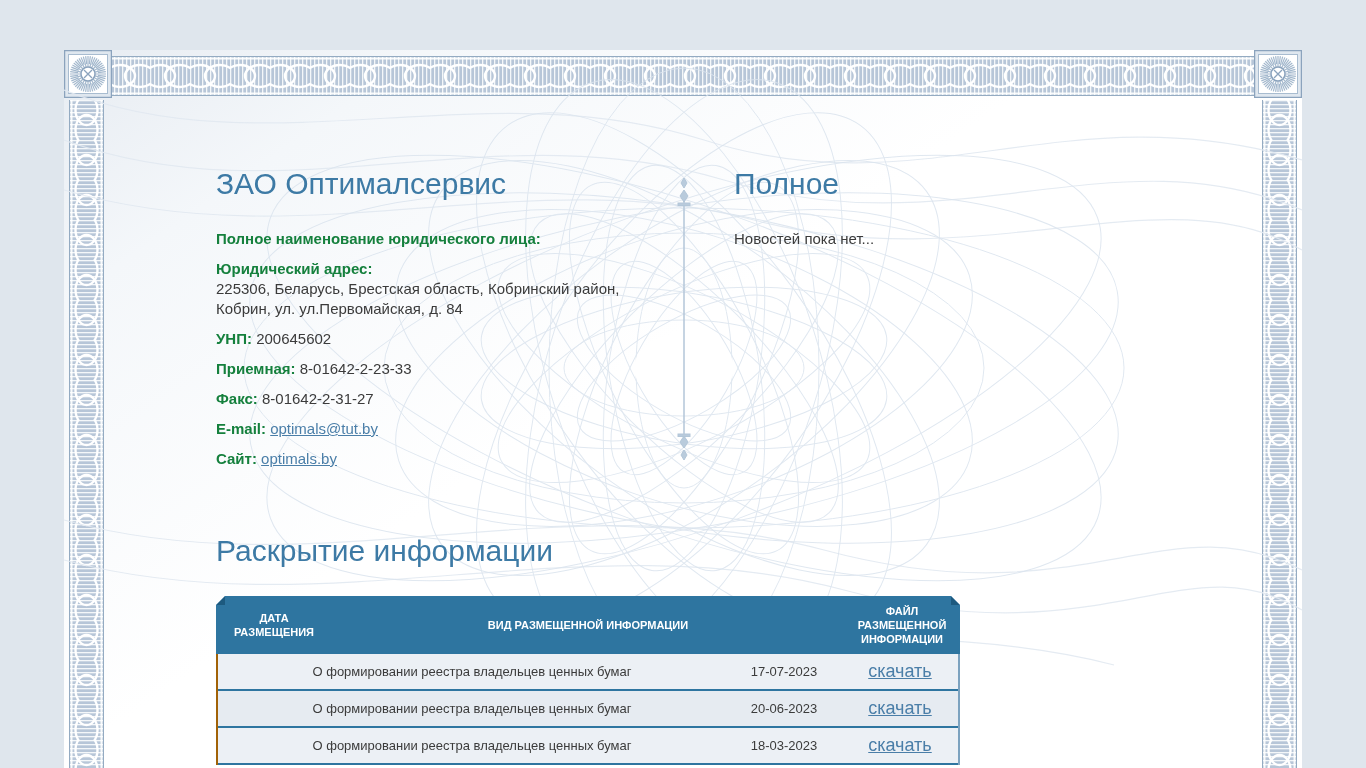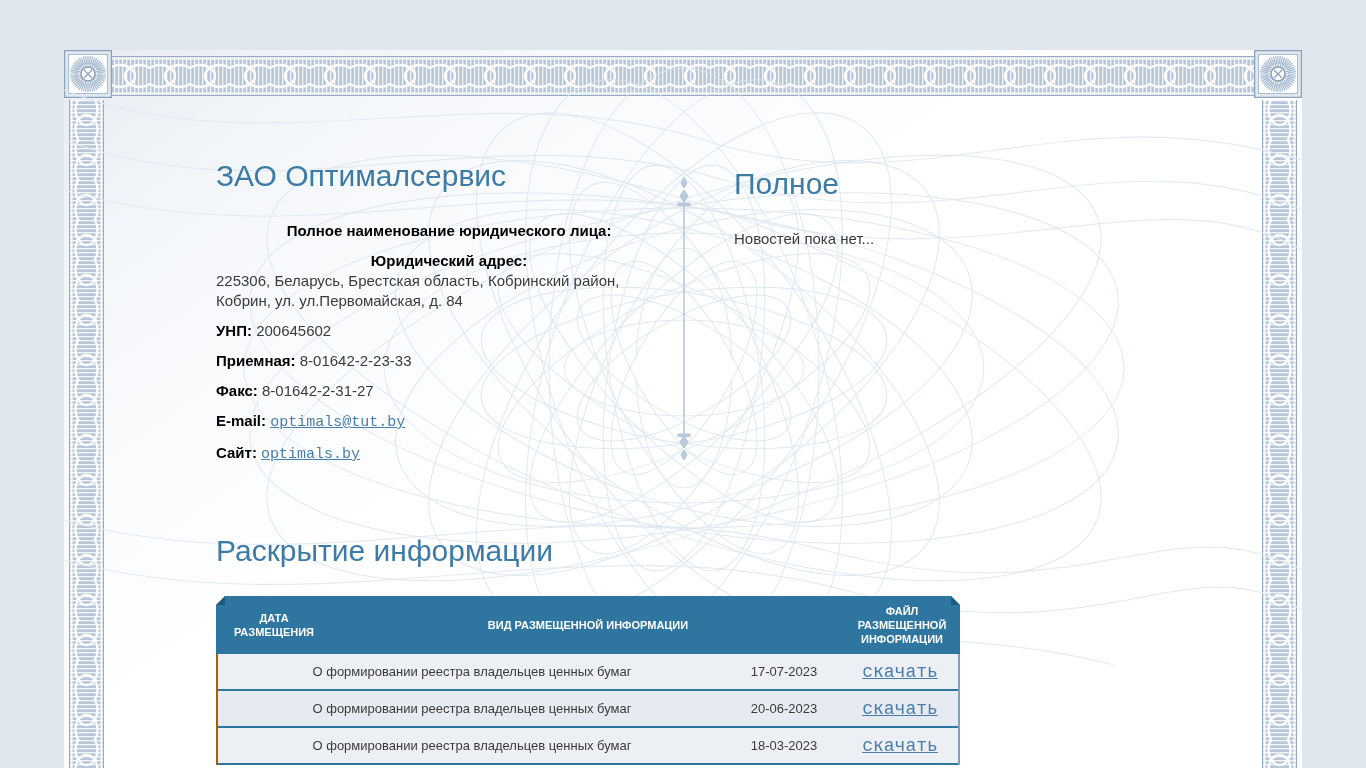--- a/index.html
+++ b/index.html
@@ -22,29 +22,29 @@
   .band-right { right:5px; top:50px; bottom:0; width:35px; height:668px; }
   .corner { position:absolute; width:48px; height:48px; }
   .corner-tl { left:0; top:0; }
   .corner-tr { right:0; top:0; }
   .guilloche { position:absolute; left:0; top:0; width:1238px; height:718px; pointer-events:none; }
 
   
   .container { position:absolute; left:216px; top:0; width:934px; height:768px; z-index:2; }
   h1,h2 { font-weight:400; font-size:30px; line-height:38px; color:#3d7aa5; }
 
-  .company { position:absolute; left:0; top:157px; width:466px; }
+  .company { position:absolute; left:0; top:165px; width:466px; }
   .news    { position:absolute; left:518px; top:165px; width:416px; }
   .company h1 { margin-bottom:26px; }
   .news h1 { margin-bottom:26px; }
   .field { font-size:15px; line-height:20px; margin-bottom:10px; }
-  .field b { font-weight:700; color:#000000;text-align:center; }
+  .field b { font-weight:700; color:#15803d; }
   .field.block b { display:block; }
   .news-empty { font-size:15px; line-height:20px; }
-  a { color:#4a7ea8; text-decoration:underline; cursor:pointer;font-family:Liberation Mono, monospace; }
+  a { color:#4a7ea8; text-decoration:underline; cursor:pointer; }
 
   
   .disclosure { position:absolute; left:0; top:532px; width:744px; }
   .disclosure h2 { margin-bottom:26px; }
   .t-header {
     position:relative; display:flex; min-height:58px; background:#2e75a0;
     color:#fff; font-size:11px; font-weight:700; line-height:14px;
     clip-path:polygon(0 9px,9px 0,calc(100% - 9px) 0,100% 9px,100% 100%,0 100%);
   }
   .t-header::before { content:""; position:absolute; left:0; top:0; width:9px; height:9px;

